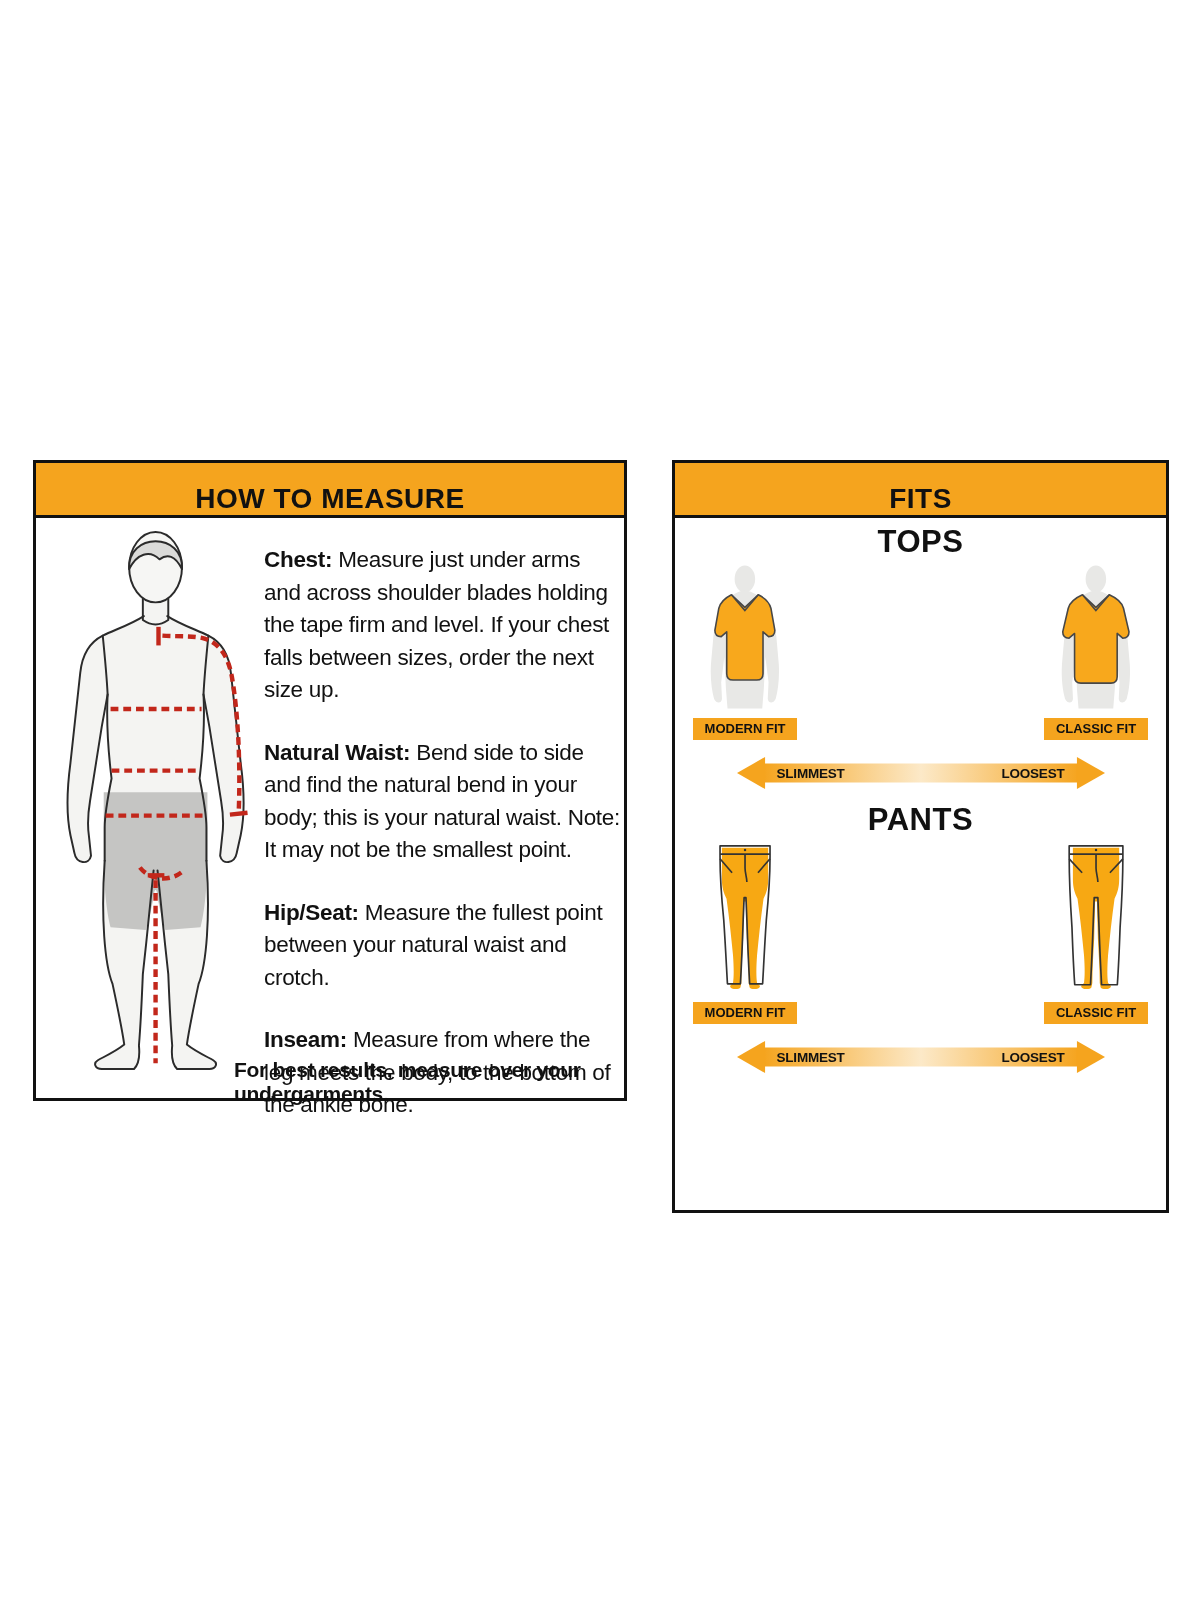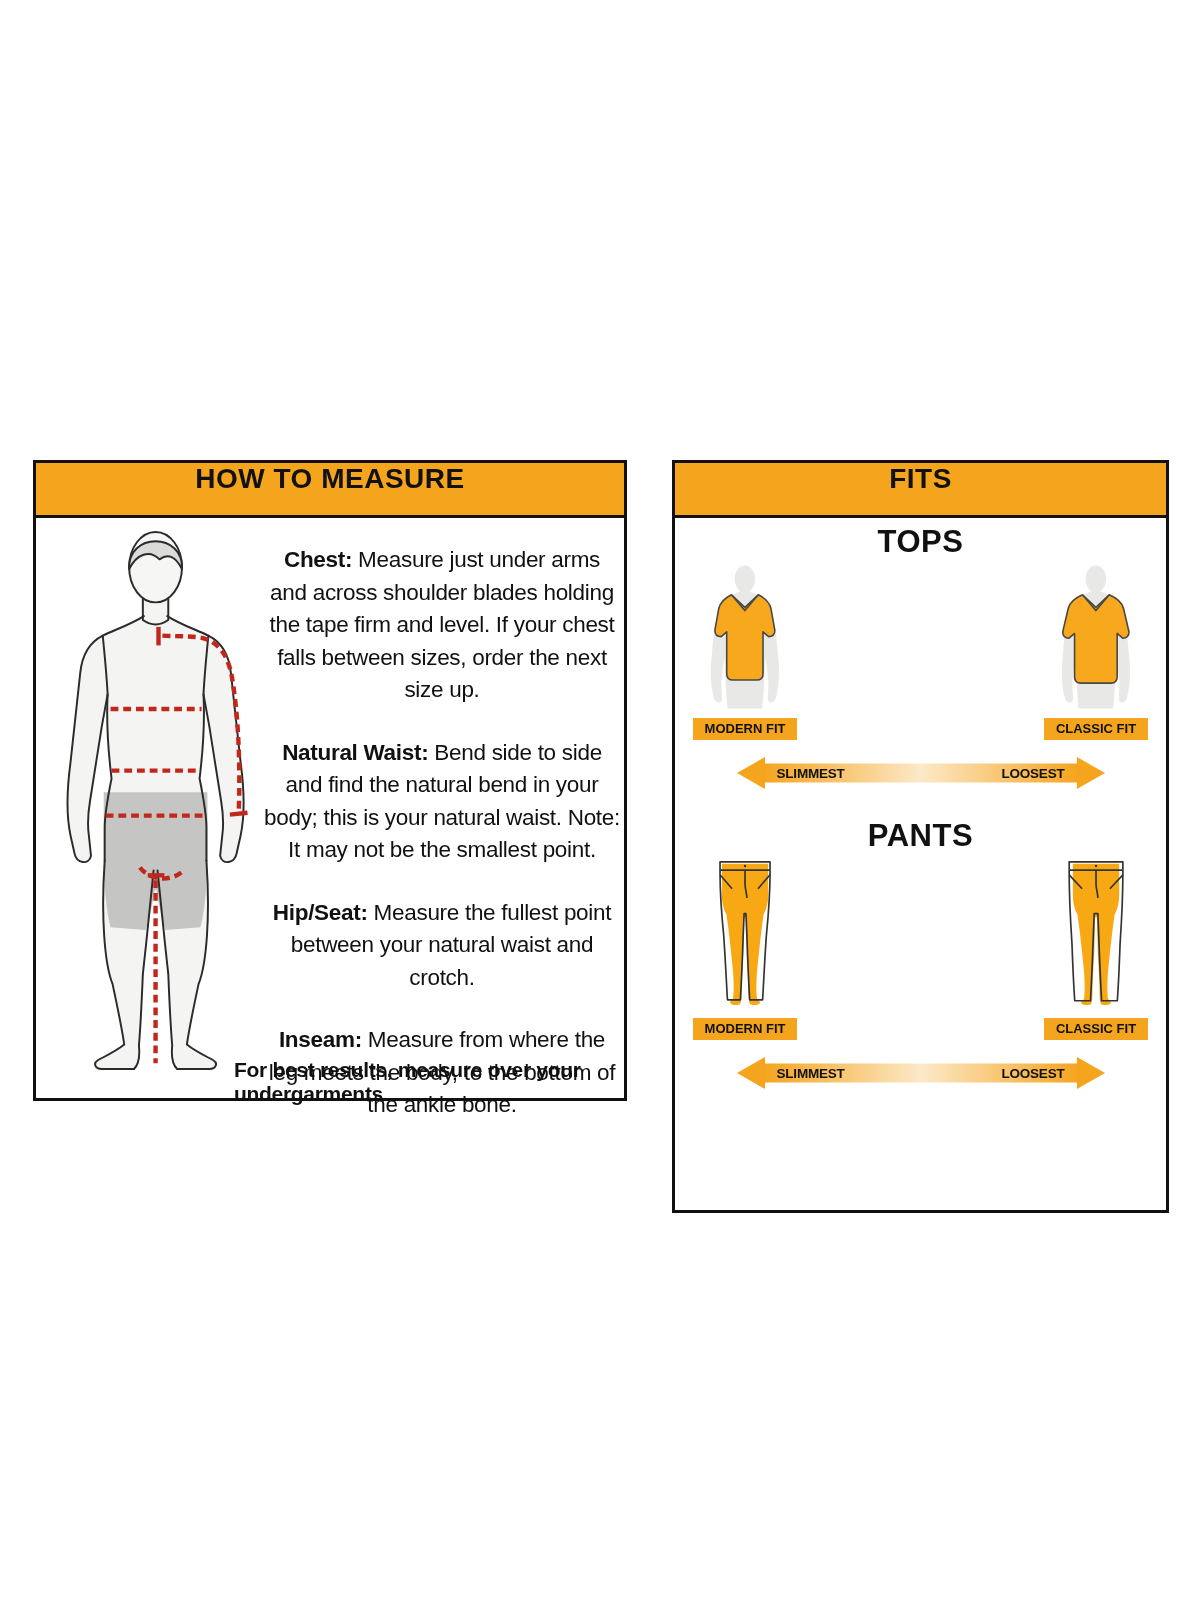--- a/index.html
+++ b/index.html
@@ -5,30 +5,30 @@
   html,body{margin:0;padding:0;}
   body{
     width:1200px;height:1600px;background:#ffffff;position:relative;
     font-family:"Liberation Sans", sans-serif;color:#111;
     -webkit-font-smoothing:antialiased;
   }
   .panel{
     position:absolute;top:460px;background:#fff;border:3px solid #111;box-sizing:border-box;
   }
   .panel-header{
-    height:52px;display:flex;align-items:flex-start;justify-content:center;
+    height:52px;display:flex;align-items:flex-end;justify-content:center;
     border-bottom:3px solid #111;
     font-size:28px;font-weight:bold;letter-spacing:.5px;
   }
   #measure-panel{left:33px;width:594px;height:641px;}
   #fits-panel{left:672px;width:497px;height:753px;}
   .measure-body{position:relative;width:100%;height:583px;}
   .figure-wrap{position:absolute;left:10px;top:8px;width:225px;height:548px;}
   .figure-wrap svg{display:block;width:225px;height:548px;}
-  .measure-text{position:absolute;left:228px;top:26px;width:356px;text-align:center;}
+  .measure-text{position:absolute;left:228px;top:26px;width:356px;}
   .measure-item{margin:0 0 30px 0;font-size:22.5px;line-height:32.5px;letter-spacing:-0.3px;}
   .measure-item b{font-weight:bold;}
   .footnote{position:absolute;left:198px;top:540px;width:400px;margin:0;
     font-size:21px;font-weight:bold;letter-spacing:-0.3px;}
   .fits-body{position:relative;width:100%;height:583px;text-align:center;padding-top:0;box-sizing:border-box;}
   .section-heading{margin:4px 0 0 0;font-size:31px;font-weight:bold;letter-spacing:.5px;line-height:40px;}
   .fit-row{display:flex;justify-content:space-between;gap:28px;margin-top:2px;}
   .fit-col{width:140px;display:flex;flex-direction:column;align-items:center;}
   .fit-figure svg{display:block;}
   .shirt-svg{height:146px;width:auto;}
@@ -168,21 +168,21 @@
       <div class="scale">
         <svg viewBox="0 0 367 38" preserveAspectRatio="none">
           <rect x="26" y="9.5" width="315" height="19" fill="url(#arrowGrad)"></rect>
           <polygon points="0,19 28,3 28,35" fill="#F5A41E"></polygon>
           <polygon points="367,19 339,3 339,35" fill="#F5A41E"></polygon>
         </svg>
         <span class="scale-left">SLIMMEST</span>
         <span class="scale-right">LOOSEST</span>
       </div>
 
-      <h2 class="section-heading" style="margin-top:24px">PANTS</h2>
+      <h2 class="section-heading" style="margin-top:8px">PANTS</h2>
 
       <div class="fit-row pants-row">
         <div class="fit-col">
           <div class="fit-figure">
             <svg class="pants-svg" viewBox="0 0 80 162">
               <path fill="#F7A813" d="M15,4 L65,4 L65,38 C65,47 63,53 60,59 C57,80 55,100 53,120 C52,134 52,144 53,150 L56,153 C57,157 47,158 45,155 L44,150 C44,136 43,120 42,102 L41,62 L39,62 L38,102 C37,120 36,136 36,150 L35,155 C33,158 23,157 24,153 L27,150 C28,144 28,134 27,120 C25,100 23,80 20,59 C17,53 15,47 15,38 Z"></path>
               <g fill="none" stroke="#333" stroke-width="1.8" stroke-linejoin="round">
                 <path d="M13,2 L67,2 L67,14 C67,32 66,52 63,82 C61,112 60,134 59,151 L45,151 C44,134 43,112 42,82 L41,58 L39,58 L38,82 C37,112 36,134 35,151 L21,151 C20,134 19,112 17,82 C14,52 13,32 13,14 Z"></path>
                 <path d="M13,11 L67,11"></path>
                 <path d="M40,11 L40,26 C40,32 42,36 42,41"></path>

